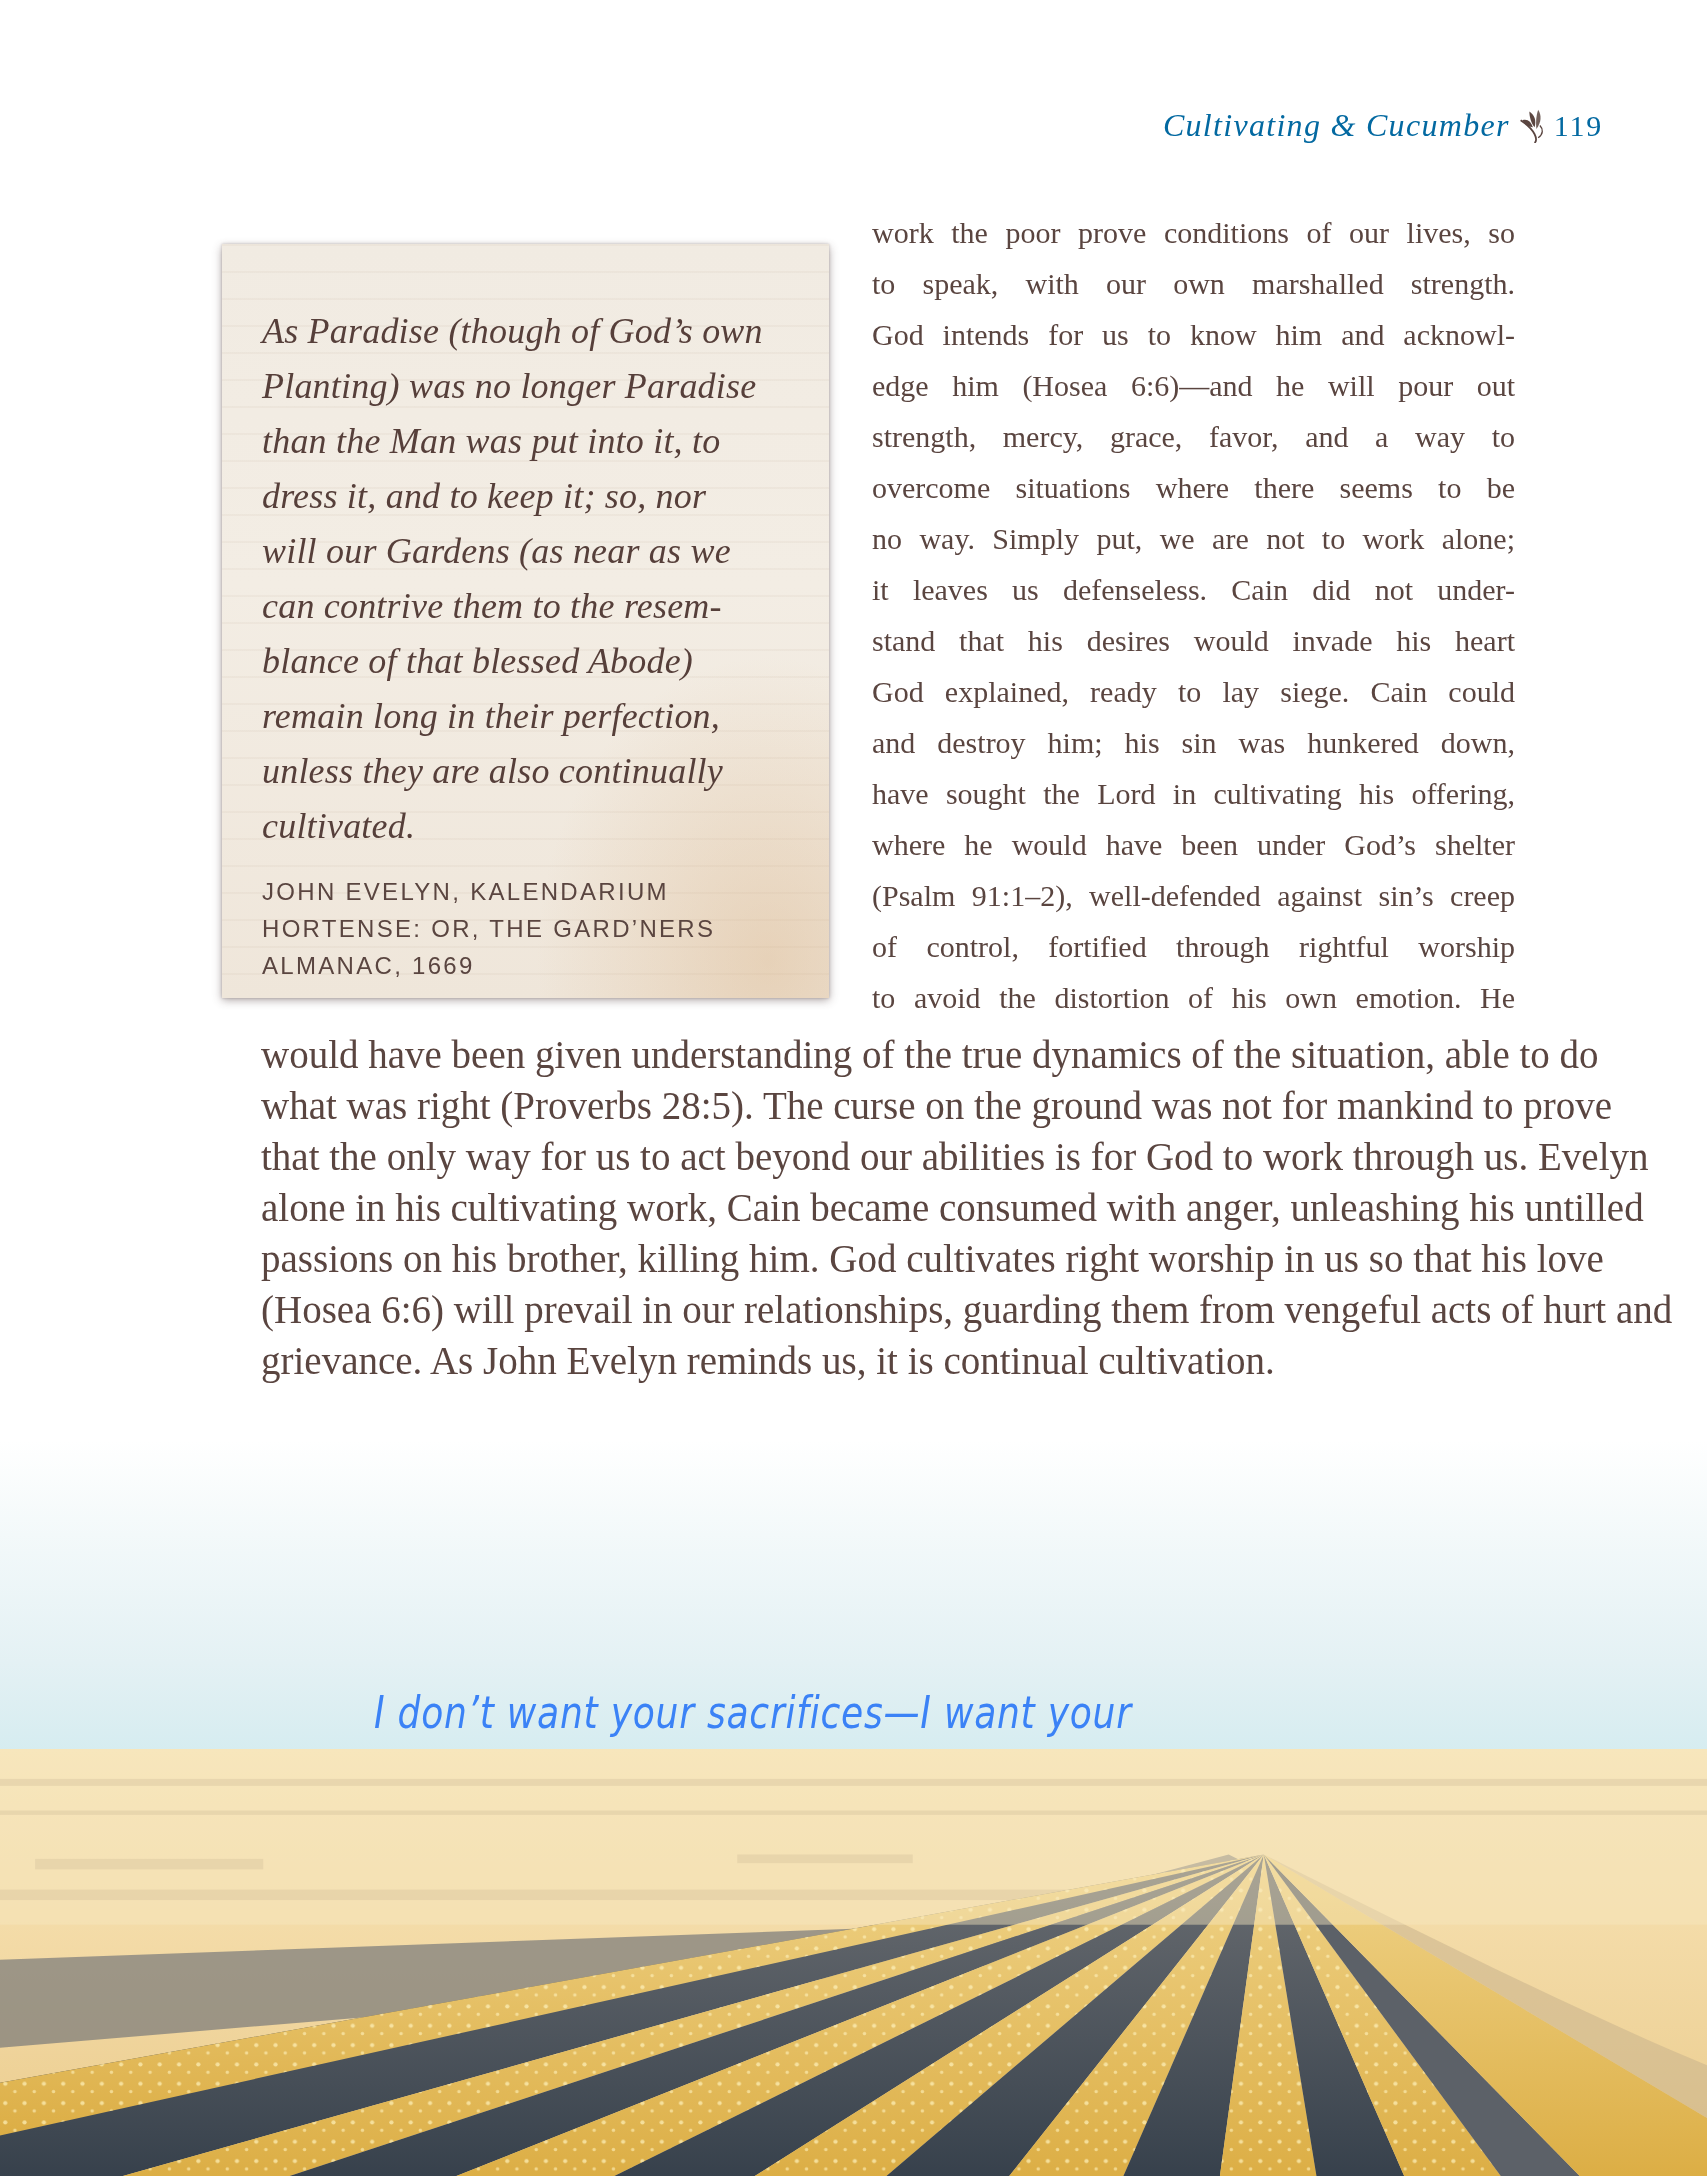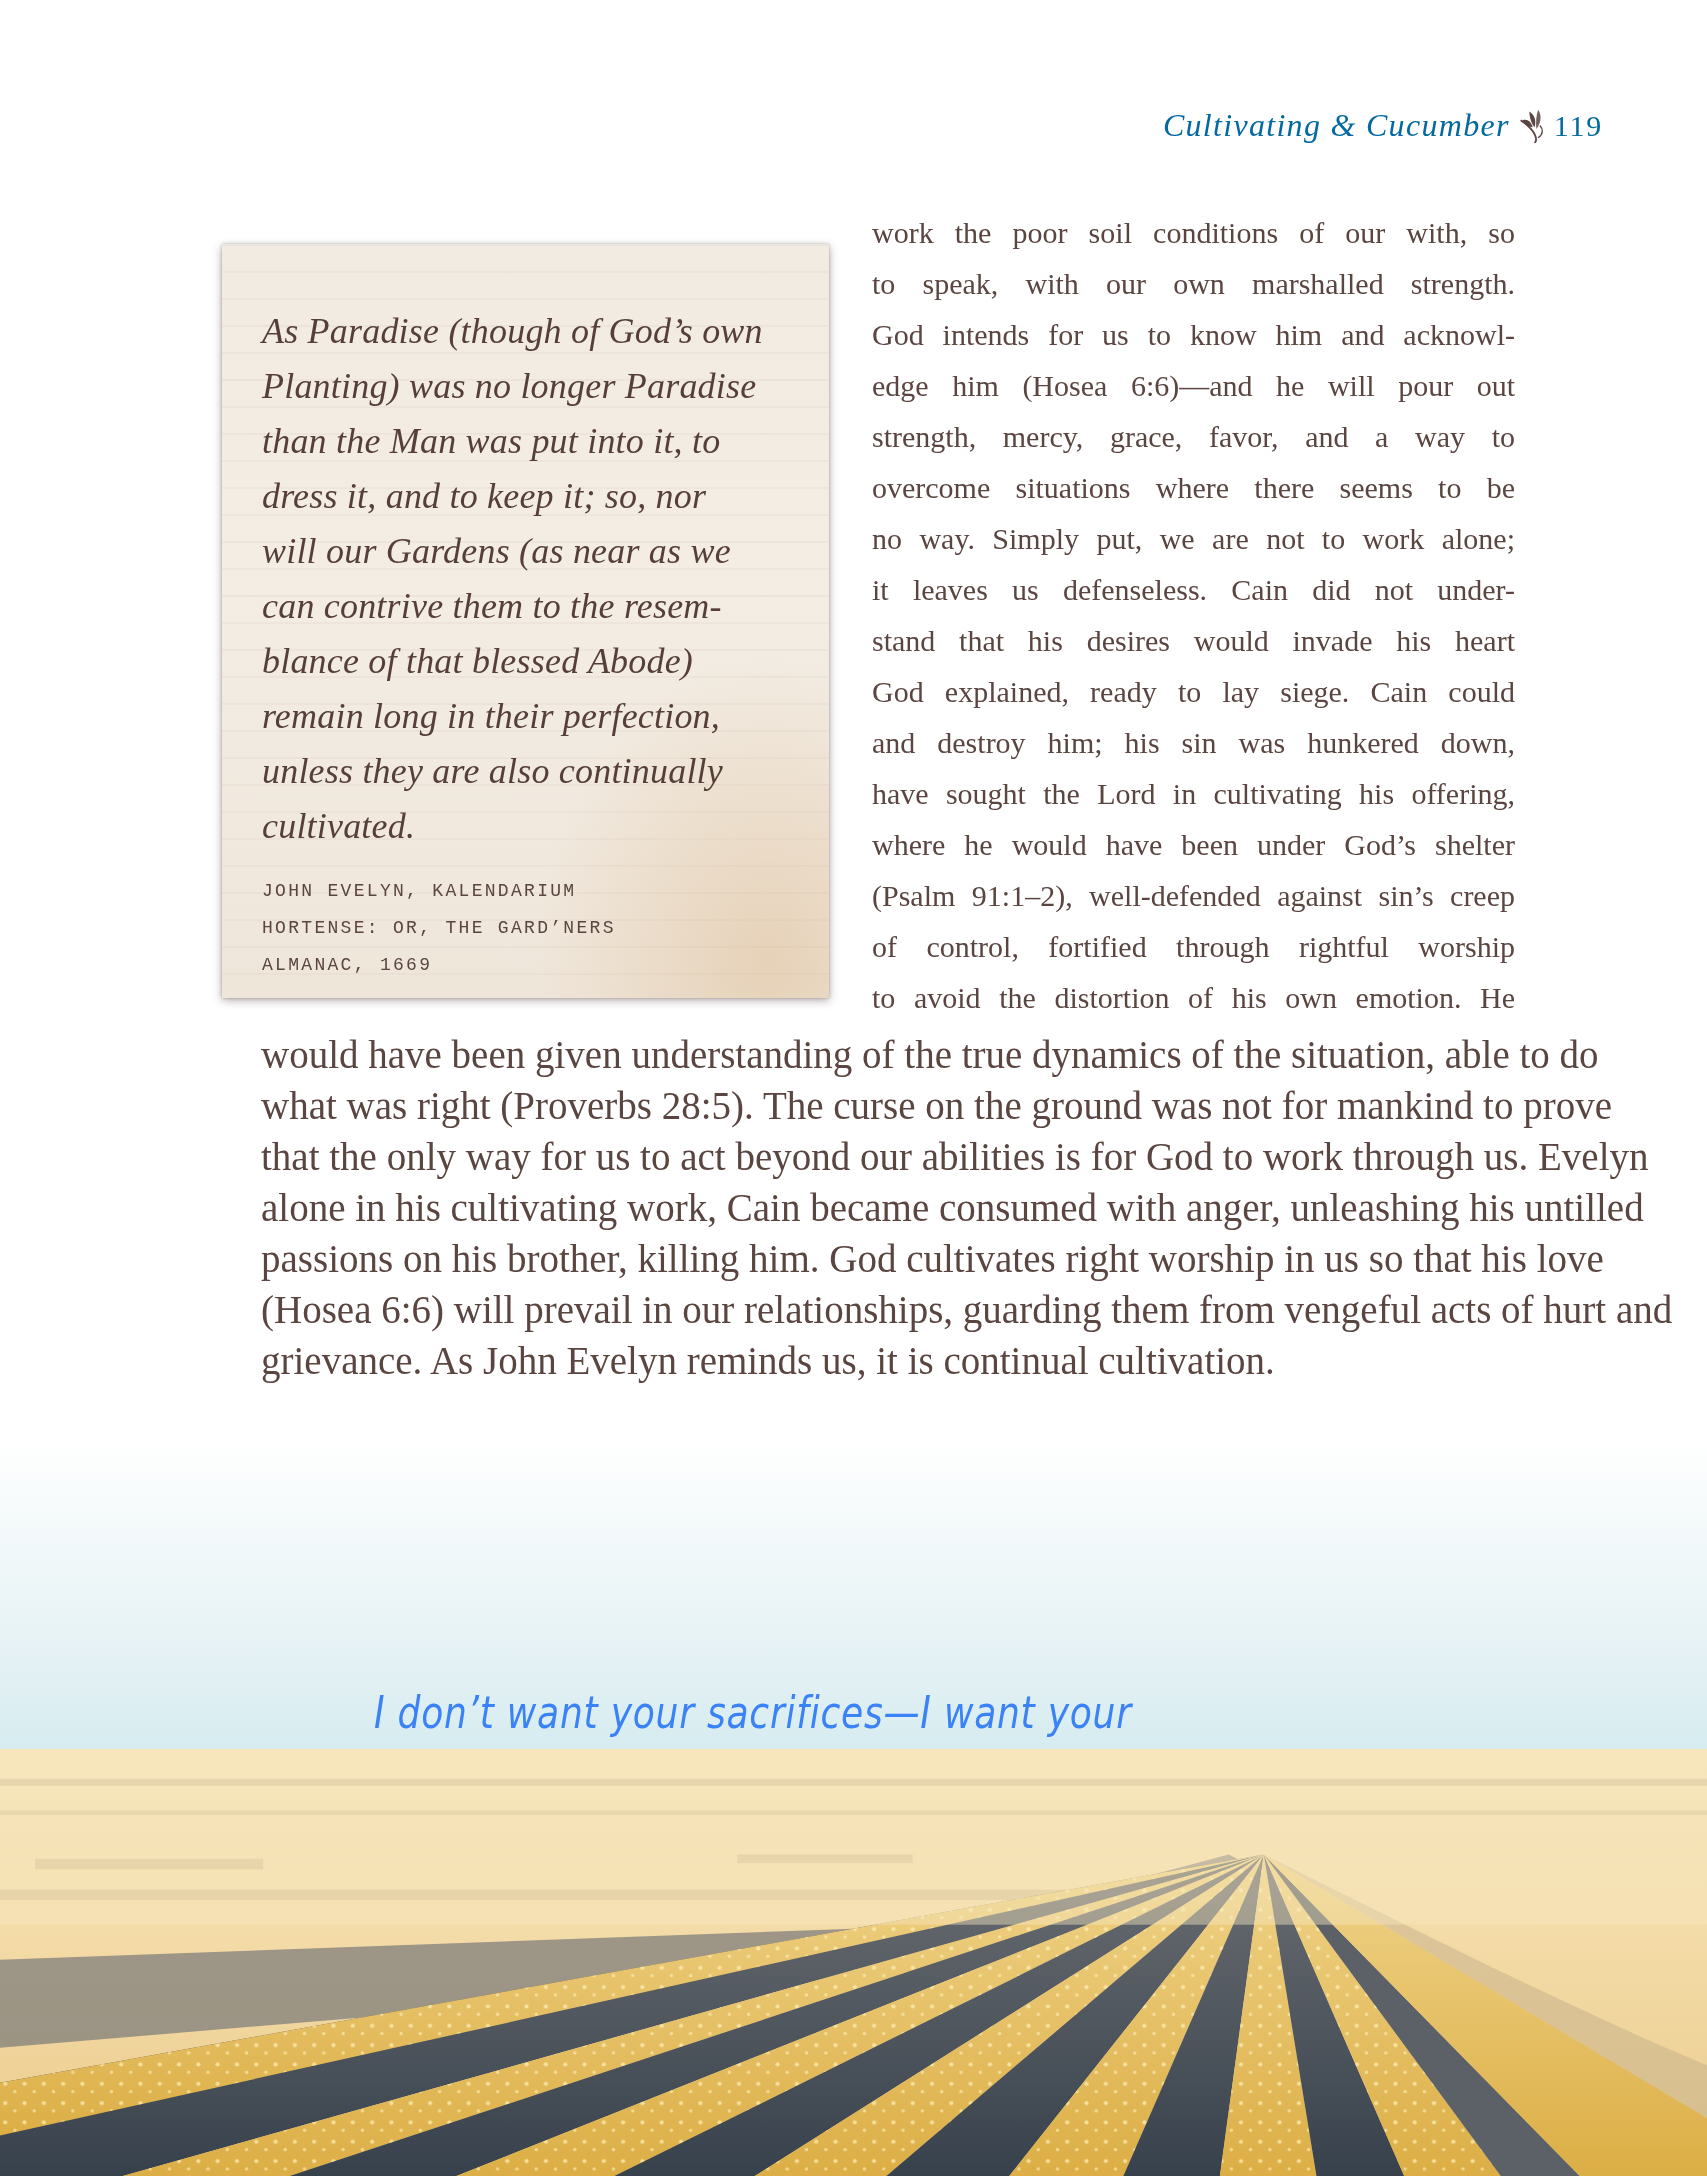--- a/index.html
+++ b/index.html
@@ -26,22 +26,22 @@
       repeating-linear-gradient(180deg, rgba(190,170,150,0.10) 0px, rgba(190,170,150,0.10) 1.8px, rgba(0,0,0,0) 1.8px, rgba(0,0,0,0) 27px),
       linear-gradient(180deg, #f1ebe2 0%, #f3ede4 45%, #efe6da 100%);
     box-shadow: 0 2.6px 8.8px rgba(80,60,60,0.45), 0 0 2.6px rgba(80,60,60,0.3);
   }
   .quote-text {
     margin: 0; font-family: "Liberation Serif", serif; font-style: italic;
     font-size: 36px; line-height: 55px; color: #563f3a; letter-spacing: 0.2px;
     white-space: pre-line;
   }
   .quote-attr {
-    margin: 19.3px 0 0 0; font-family: Liberation Mono, monospace;
-    font-size: 18px; line-height: 37px; letter-spacing: 2.3px; color: #5a4540;
+    margin: 19.3px 0 0 0; font-family: Liberation Sans, sans-serif;
+    font-size: 24px; line-height: 37px; letter-spacing: 2.3px; color: #5a4540;
     white-space: pre-line;
   }
 
   .body-col {
     position: absolute; left: 872px; top: 207px; width: 643px;
     font-family: "Liberation Serif", serif; font-size: 30px; line-height: 51px;
     color: #5a4540;
   }
   .body-full {
     position: absolute; left: 261px; top: 1029px; width: 1254px;
@@ -97,21 +97,21 @@
 <span>blance of that blessed Abode)</span>
 <span>remain long in their perfection,</span>
 <span>unless they are also continually</span>
 <span>cultivated.</span></p>
   <p class="quote-attr"><span>JOHN EVELYN, KALENDARIUM</span>
 <span>HORTENSE: OR, THE GARD’NERS</span>
 <span>ALMANAC, 1669</span></p>
 </div>
 
 <div class="body-col">
-  <span class="line">work the poor soil conditions of our with, so</span>
+  <span class="line">work the poor prove conditions of our lives, so</span>
   <span class="line">to speak, with our own marshalled strength.</span>
   <span class="line">God intends for us to know him and acknowl-</span>
   <span class="line">edge him (Hosea 6:6)—and he will pour out</span>
   <span class="line">strength, mercy, grace, favor, and a way to</span>
   <span class="line">overcome situations where there seems to be</span>
   <span class="line">no way. Simply put, we are not to work alone;</span>
   <span class="line">it leaves us defenseless. Cain did not under-</span>
   <span class="line">stand that his desires would invade his heart</span>
   <span class="line">God explained, ready to lay siege. Cain could</span>
   <span class="line">and destroy him; his sin was hunkered down,</span>

